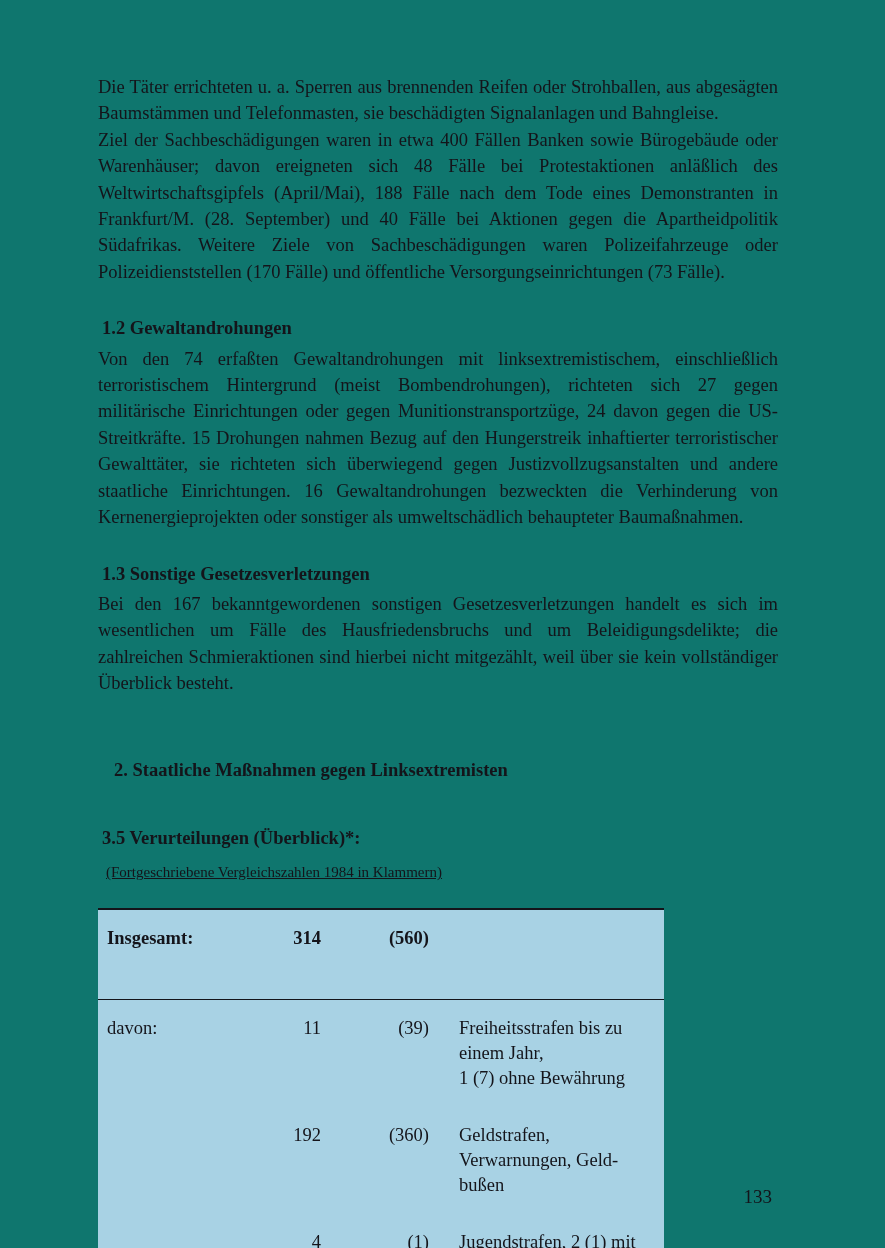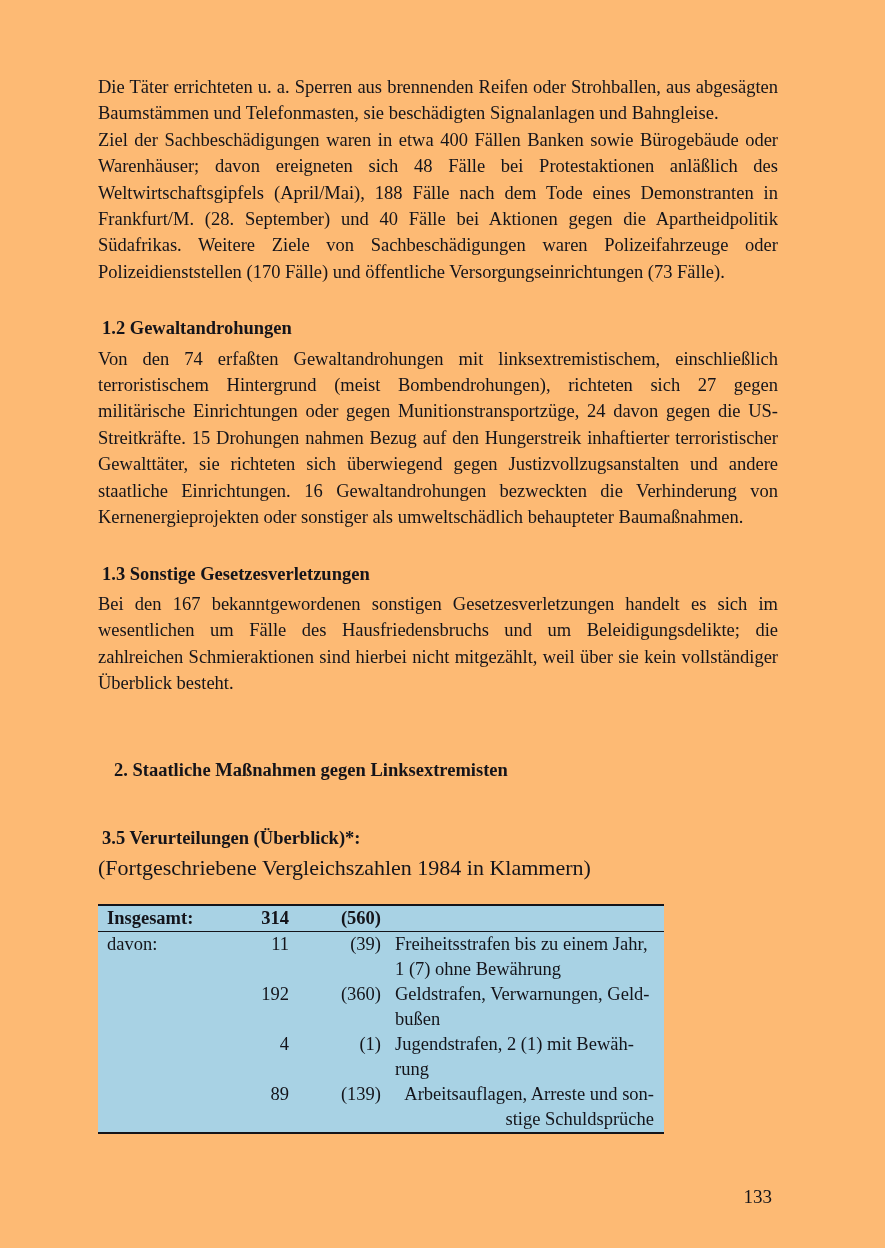--- a/index.html
+++ b/index.html
@@ -10,21 +10,21 @@
     width: 885px;
     height: 1248px;
     background: #efeee6;
     font-family: "Liberation Serif", serif;
     overflow: hidden;
   }
   .page {
     position: relative;
     width: 885px;
     height: 1248px;
-    background: #fdba74;
+    background: #0f766e;
     box-sizing: border-box;
   }
   .content {
     position: absolute;
     left: 98px;
     top: 74px;
     width: 680px;
   }
   p.para {
     margin: 0;
@@ -50,44 +50,45 @@
     font-family: "Liberation Serif", serif;
   }
   h2.heading-main {
     margin: 16px;
     font-size: 18.5px;
     line-height: 26.4px;
     font-weight: bold;
     color: #14141a;
   }
   .sub-note {
-    margin: 0;
-    font-size: 22px;
-    line-height: 26.4px;
-    color: #14141a;
+    margin: 8px;
+    font-size: 15px;
+    line-height: 26.4px;
+    color: #14141a;
+    text-decoration: underline;
   }
   
   .table-wrap {
     margin-top: 22px;
     width: 566px;
     background: #a8d2e4;
     border-top: 2px solid #14141a;
     border-bottom: 2px solid #14141a;
     box-sizing: border-box;
   }
   table.verurt {
     border-collapse: collapse;
     width: 100%;
     font-size: 18.5px;
     line-height: 25px;
     color: #14141a;
   }
   table.verurt td {
     vertical-align: top;
-    padding: 0;
+    padding: 16px;
   }
   .row-total td {
     padding-top: 7px;
     padding-bottom: 7px;
     font-weight: bold;
   }
   .sep-row td {
     border-bottom: 1.6px solid #14141a;
     height: 0;
     padding: 0;

